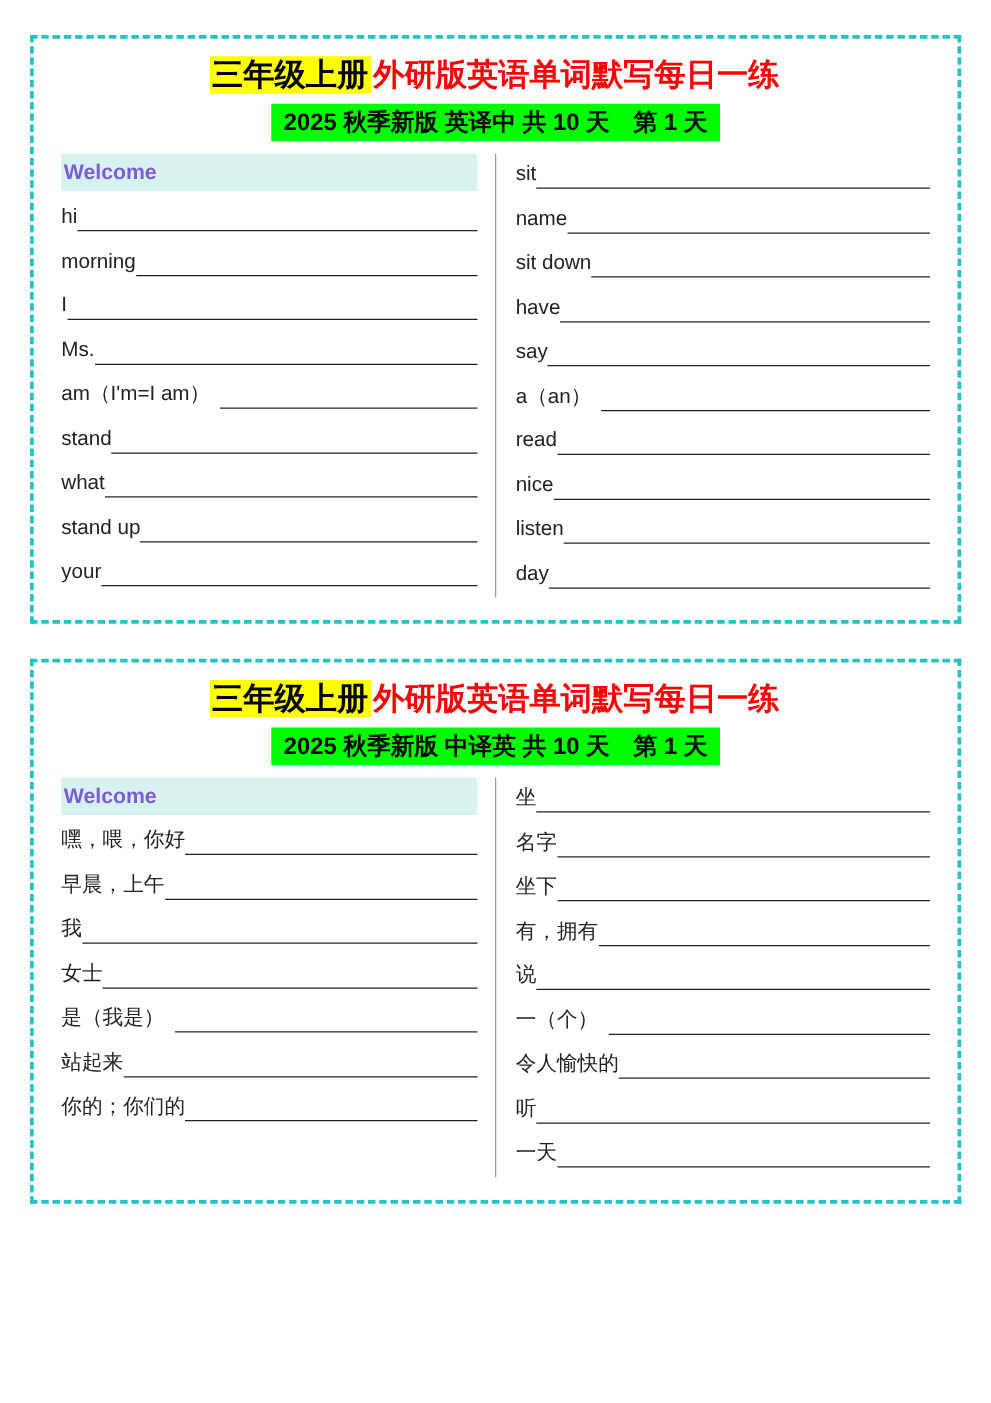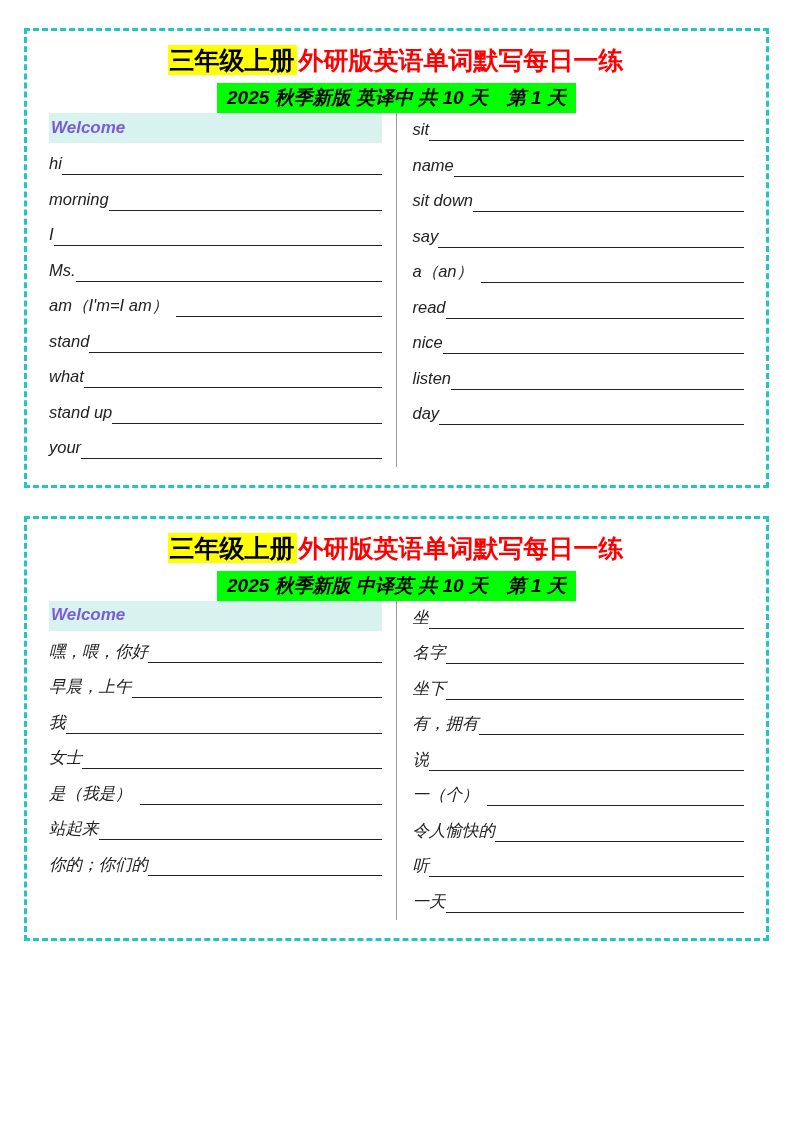--- a/index.html
+++ b/index.html
@@ -41,39 +41,38 @@
     background: #ffff00;
     color: #000000;
     padding: 1px 2px;
   }
   .title-rest {
     color: #ff0000;
     padding: 1px 2px;
   }
   .ws-subtitle-wrap {
     text-align: center;
-    font-style: italic;
+    margin-bottom: 10px;
   }
   .ws-subtitle {
     display: inline-block;
     background: #00ff00;
     color: #000000;
     font-size: 19px;
     font-weight: bold;
     padding: 2px 10px;
     white-space: nowrap;
   }
   .cols {
     display: flex;
     gap: 0;
   }
   .col {
     width: 50%;
     box-sizing: border-box;
-    font-style: italic;
   }
   .col.left {
     padding-right: 14px;
     border-right: 1px solid #9a9a9a;
   }
   .col.right {
     padding-left: 16px;
   }
   .row {
     display: flex;
@@ -173,20 +172,24 @@
         </div>
         <div class="row">
           <span class="term">name</span>
           <span class="rule"></span>
         </div>
         <div class="row">
           <span class="term">sit down</span>
           <span class="rule"></span>
         </div>
         <div class="row">
+          <span class="term">have</span>
+          <span class="rule"></span>
+        </div>
+        <div class="row">
           <span class="term">say</span>
           <span class="rule"></span>
         </div>
         <div class="row spaced">
           <span class="term">a（an）</span>
           <span class="rule"></span>
         </div>
         <div class="row">
           <span class="term">read</span>
           <span class="rule"></span>

